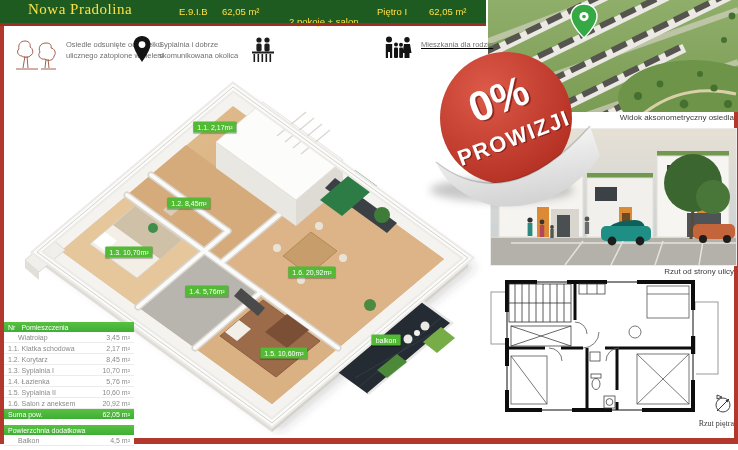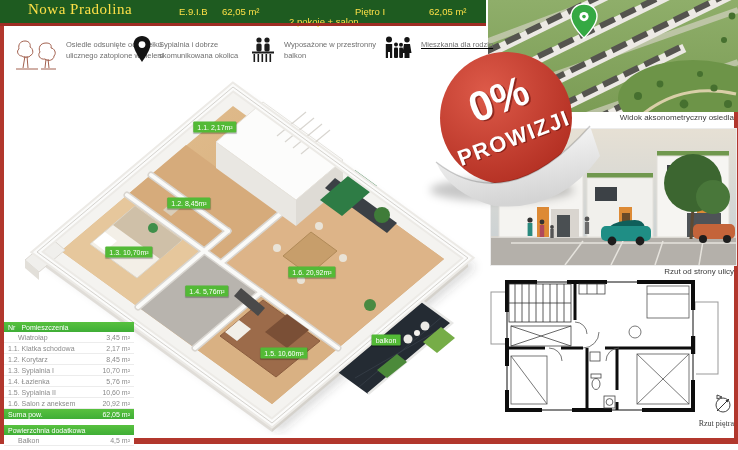--- a/index.html
+++ b/index.html
@@ -12,21 +12,21 @@
   .frame-left{left:0;} .frame-right{right:0;}
   .frame-bottom{position:absolute;left:0;top:438px;width:738px;height:6px;background:#b2372d;z-index:1;}
   
   .topbar{position:absolute;left:0;top:0;width:486px;height:23px;background:#1e5b20;z-index:5;}
   .topbar-line{position:absolute;left:0;top:23px;width:486px;height:3px;background:#9e2d24;z-index:5;}
   .topbar span{position:absolute;color:#fde047;white-space:nowrap;}
   .tb-title{left:28px;top:1px;font-family:"Liberation Serif",serif;font-size:15px;letter-spacing:.5px;}
   .tb-unit{left:168px;top:6px;font-size:9.5px;padding-left:11px;}
   .tb-area1{left:222px;top:6px;font-size:9.5px;}
   .tb-layout{left:289px;top:16px;font-size:9.5px;}
-  .tb-floor{left:355px;top:6px;font-size:9.5px;}
+  .tb-floor{left:377px;top:6px;font-size:9.5px;}
   .tb-area2{left:429px;top:6px;font-size:9.5px;}
   
   .feature{position:absolute;top:36px;display:flex;gap:8px;align-items:flex-start;z-index:4;}
   .feature .ftext{font-size:7.5px;line-height:1.45;color:#6f6f6f;padding-top:4px;}
   .f1{left:14px;width:162px;} .f2{left:133px;width:138px;}
   .f3{left:250px;width:138px;} .f4{left:383px;width:122px;text-decoration:underline;}
   
   .badge{position:absolute;left:410px;top:40px;width:200px;height:175px;z-index:30;}
   
   .plan3d{position:absolute;left:25px;top:80px;width:460px;height:355px;z-index:2;}
@@ -111,21 +111,20 @@
           <rect x="14.4" y="7.4" width="5.2" height="8" rx="1.6"></rect>
         <rect x="2" y="15.5" width="22" height="2"></rect>
         <rect x="3.5" y="18" width="1.6" height="8"></rect>
           <rect x="7.5" y="18" width="1.6" height="8"></rect>
         <rect x="11.5" y="18" width="1.6" height="8"></rect>
           <rect x="15.5" y="18" width="1.6" height="8"></rect>
         <rect x="19.5" y="18" width="1.6" height="8"></rect>
       </g>
     </svg>
   </span>
-  <span class="ftext">Wyposażone w przestronny balkon</span>
 </div>
 <div class="feature f4">
   <span>
     <svg width="30" height="23" viewBox="0 0 30 23">
       <g fill="#141414">
         <circle cx="6" cy="3.4" r="3"></circle>
           <path d="M2.8,8 h6.4 v14 h-2.2 v-6 h-2 v6 H2.8 Z"></path>
         <circle cx="24" cy="3.8" r="2.7"></circle>
           <path d="M21,8 h6 l1.5,9 h-2 v5 h-5 v-5 h-2 Z"></path>
         <circle cx="13" cy="8.6" r="2"></circle>

